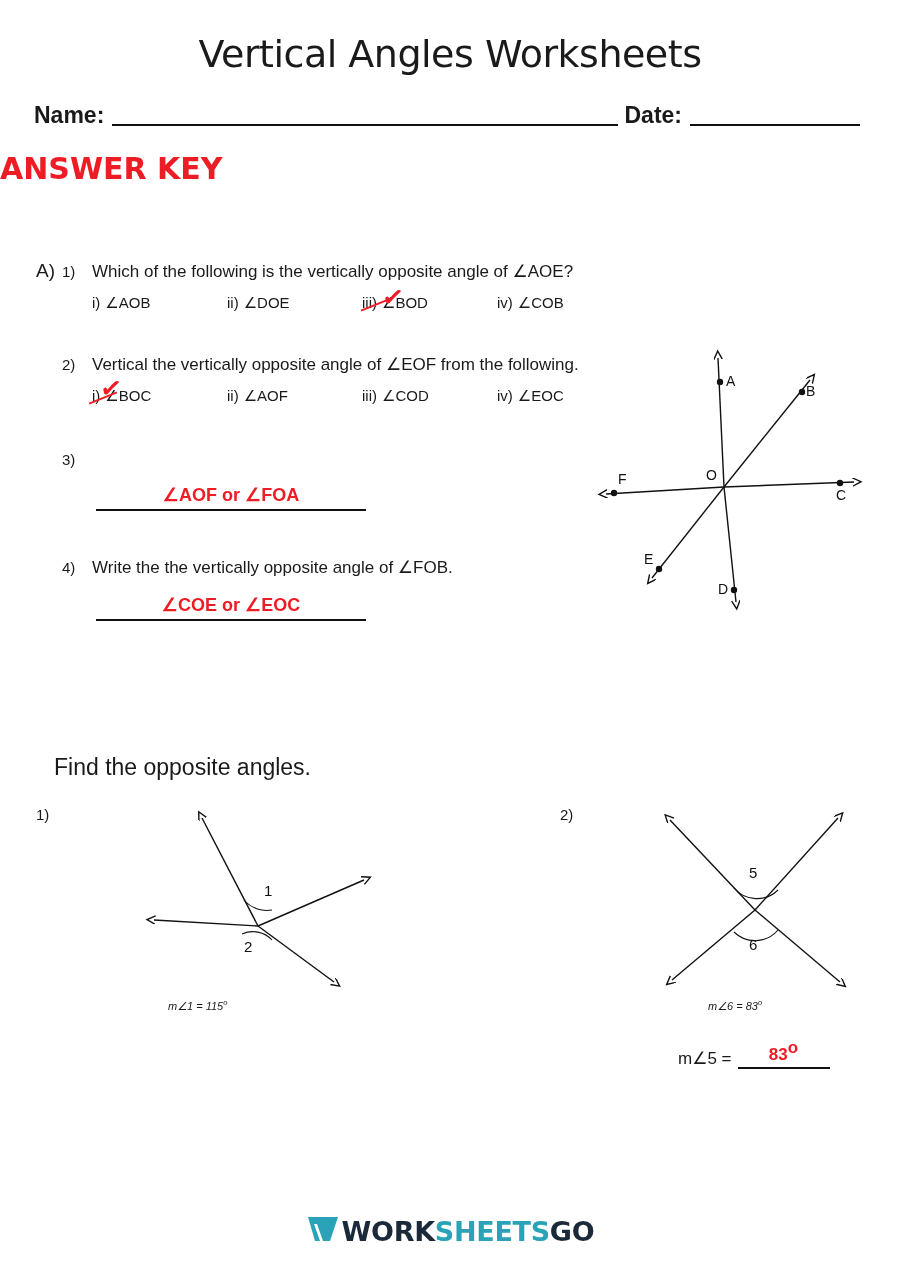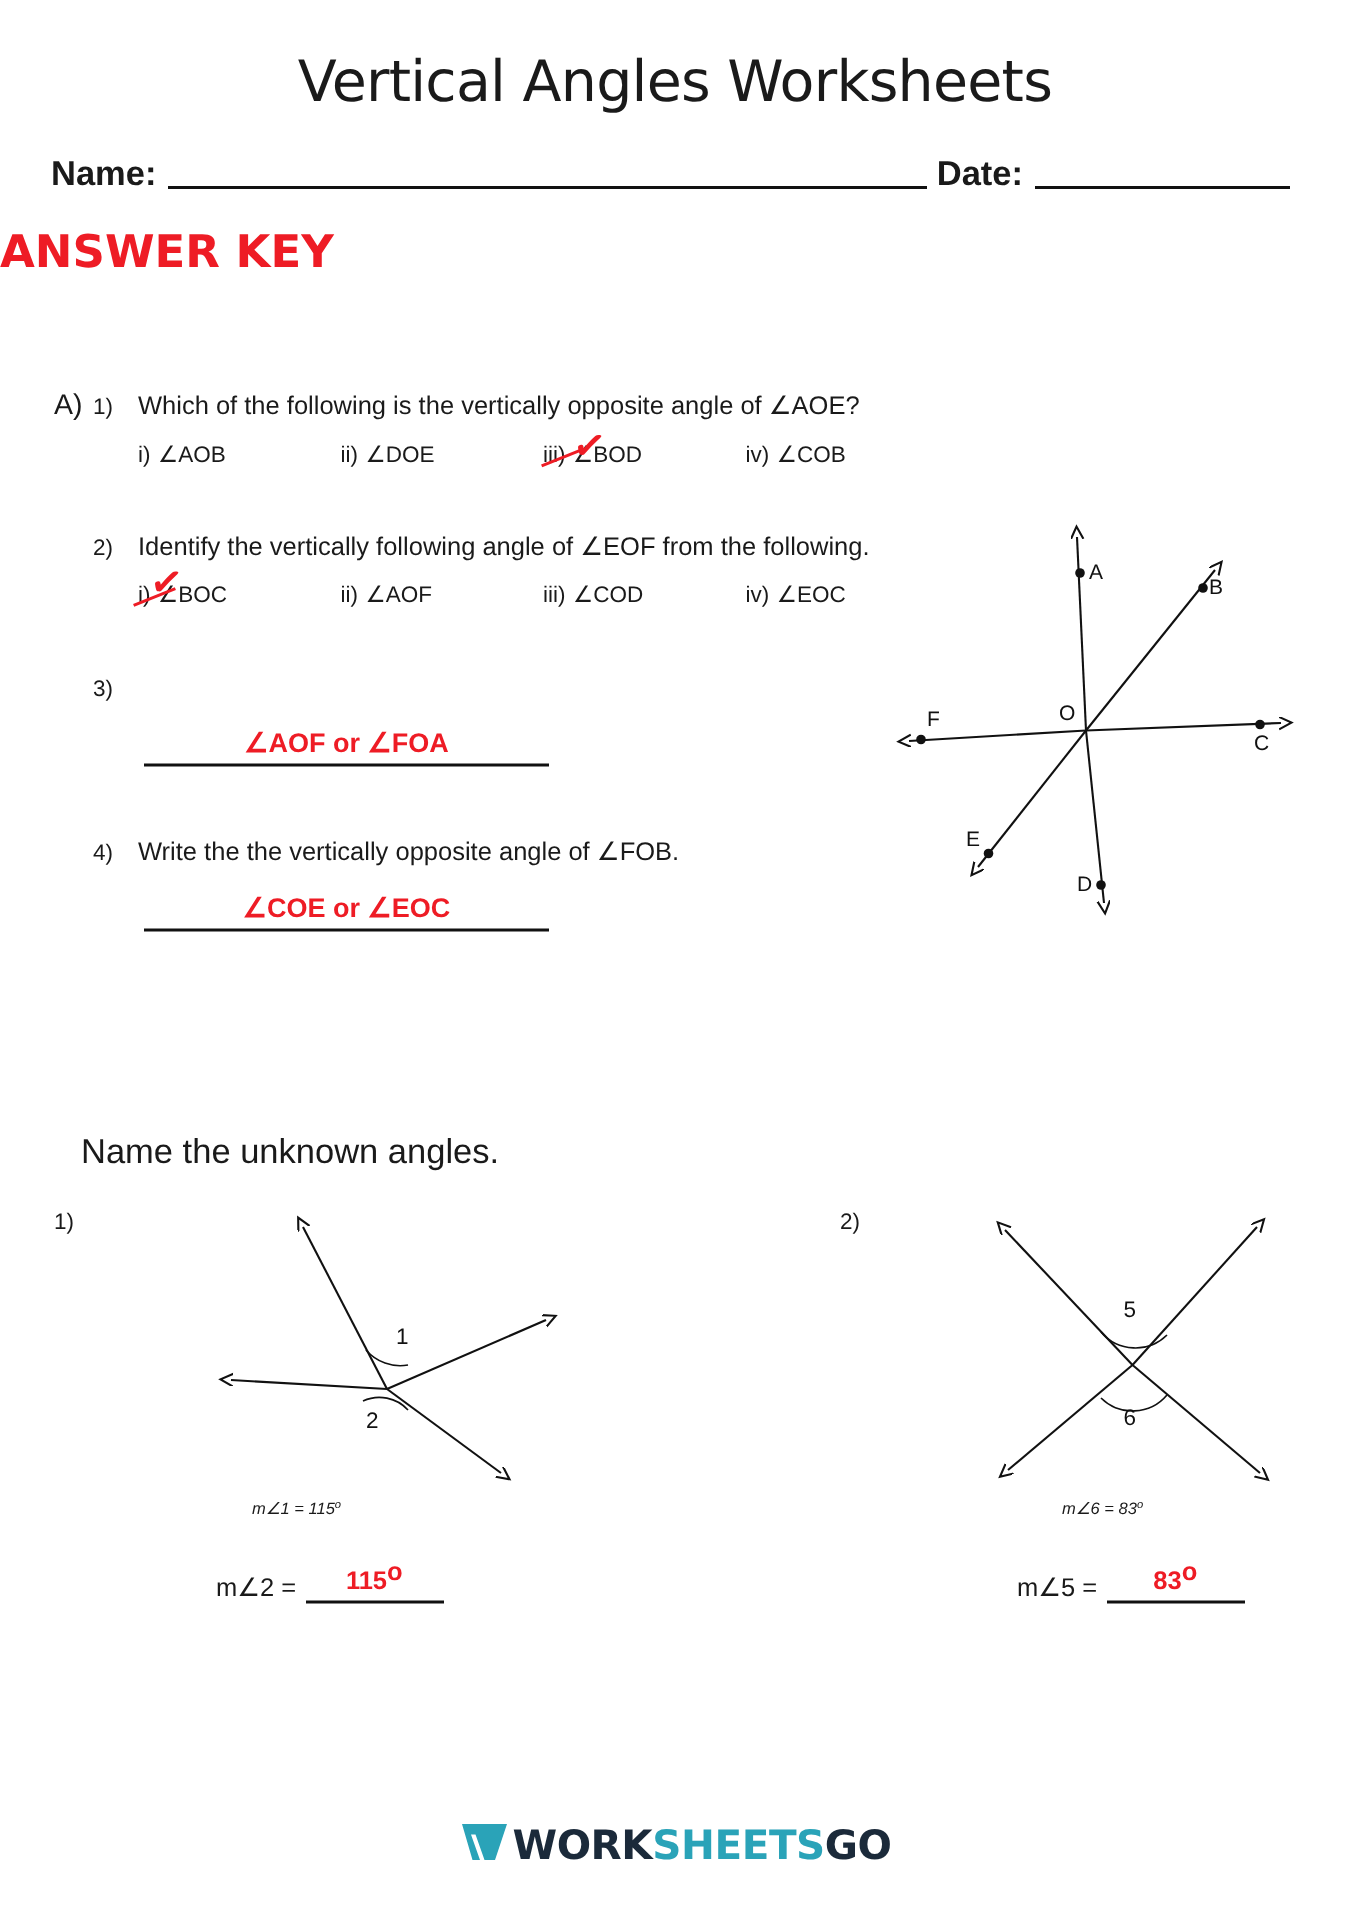--- a/index.html
+++ b/index.html
@@ -230,21 +230,21 @@
         <span class="rn">iii)</span><span>∠BOD</span>
       </span>
       <span class="choice">
         <span class="rn">iv)</span><span>∠COB</span>
       </span>
     </div>
 
     <div class="qrow q2">
       <span class="alab"></span>
       <span class="qnum">2)</span>
-      <span class="qtext">Identify the vertically following angle of ∠EOF from the following.</span>
+      <span class="qtext">Vertical the vertically opposite angle of ∠EOF from the following.</span>
     </div>
     <div class="choices">
       <span class="choice">
         <span class="strike" style="left:-4px; top:10px;"></span>
         <span class="tick" style="left:8px; top:-14px;">✓</span>
         <span class="rn">i)</span><span>∠BOC</span>
       </span>
       <span class="choice">
         <span class="rn">ii)</span><span>∠AOF</span>
       </span>
@@ -305,21 +305,21 @@
         <text x="210" y="54">B</text>
         <text x="240" y="158">C</text>
         <text x="122" y="252">D</text>
         <text x="48" y="222">E</text>
         <text x="22" y="142">F</text>
         <text x="110" y="138">O</text>
       </g>
     </svg>
   </div>
 
-  <div class="find">Name the unknown angles.</div>
+  <div class="find">Find the opposite angles.</div>
 
   <div class="fig fig1">
     <span class="fignum">1)</span>
     <svg width="330" height="200" viewBox="0 0 330 200" style="position:absolute;top:0;left:40px;">
       <defs>
         <marker id="arw2" markerWidth="8" markerHeight="8" refX="1" refY="3" orient="auto">
           <path d="M0,0 L6,3 L0,6" fill="none" stroke="#111" stroke-width="1"></path>
         </marker>
       </defs>
       <g stroke="#111" stroke-width="1.4" fill="none">
@@ -329,24 +329,20 @@
         <line x1="182" y1="126" x2="78" y2="120" marker-end="url(#arw2)"></line>
         <path d="M168 100 A 30 30 0 0 0 196 110" stroke-width="1.1"></path>
         <path d="M196 140 A 26 26 0 0 0 166 134" stroke-width="1.1"></path>
       </g>
       <g font-family="Liberation Sans, sans-serif" font-size="15" fill="#111">
         <text x="188" y="96">1</text>
         <text x="168" y="152">2</text>
       </g>
     </svg>
     <span class="given"><span>m∠1 = 115</span><sup>o</sup></span>
-    <span class="solve">
-      <span>m∠2 = </span>
-      <span class="blank"><span class="v">115</span><sup class="v">o</sup></span>
-    </span>
   </div>
 
   <div class="fig fig2">
     <span class="fignum">2)</span>
     <svg width="290" height="200" viewBox="0 0 290 200" style="position:absolute;top:0;left:70px;">
       <defs>
         <marker id="arw3" markerWidth="8" markerHeight="8" refX="1" refY="3" orient="auto">
           <path d="M0,0 L6,3 L0,6" fill="none" stroke="#111" stroke-width="1"></path>
         </marker>
       </defs>

